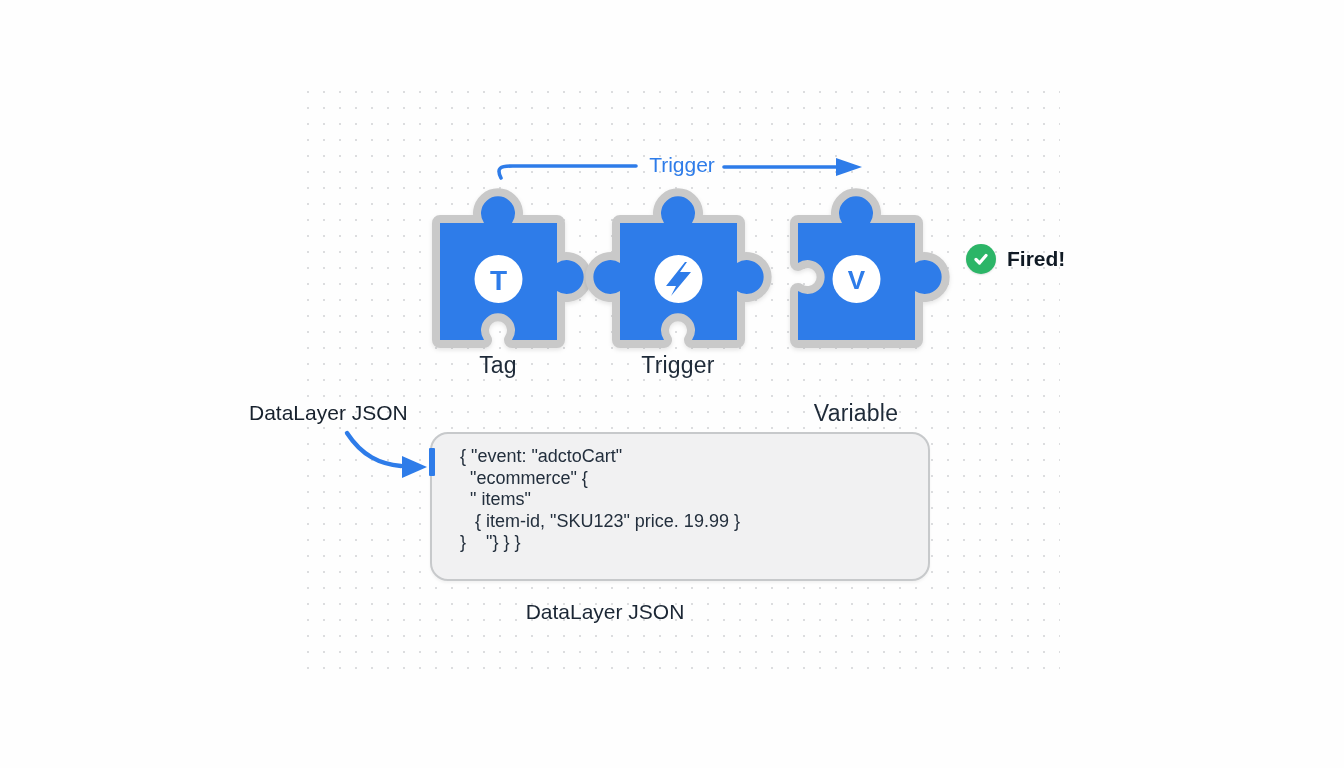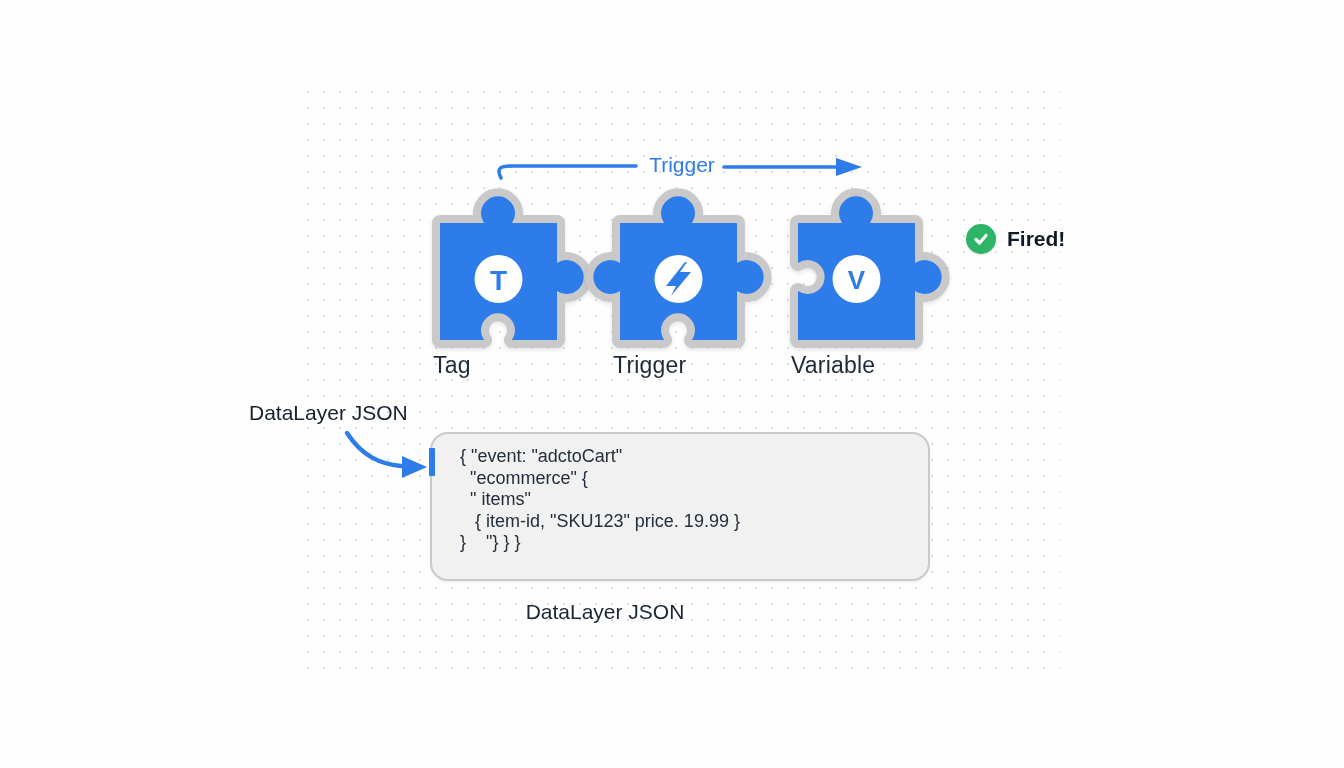--- a/index.html
+++ b/index.html
@@ -9,23 +9,23 @@
     font-family:"Liberation Sans",sans-serif;
   }
   .dotgrid{
     position:absolute;left:300px;top:84px;width:760px;height:588px;
     background-image:radial-gradient(circle,#d6d7d9 1.2px,rgba(255,255,255,0) 1.4px);
     background-size:16px 16px;
     opacity:.85;
   }
   .gfx{position:absolute;left:0;top:0;width:1344px;height:768px;}
   .label{position:absolute;color:#1e2a38;font-weight:normal;}
-  .piece-label{top:352px;width:130px;text-align:left;font-size:23px;letter-spacing:.2px;}
+  .piece-label{top:352px;width:130px;text-align:center;font-size:23px;letter-spacing:.2px;}
   .trigger-flow-label{left:637px;top:153px;width:90px;text-align:center;font-size:21px;color:#2e7ce9;}
-  .fired{position:absolute;left:966px;top:224px;display:flex;align-items:center;}
+  .fired{position:absolute;left:966px;top:244px;display:flex;align-items:center;}
   .fired-circle{width:30px;height:30px;border-radius:50%;background:#2cb567;display:flex;align-items:center;justify-content:center;box-shadow:0 1px 2px rgba(0,0,0,.12);}
   .fired-text{margin-left:11px;font-size:21px;font-weight:800;color:#101a24;}
   .dl-top{left:249px;top:401px;font-size:21px;color:#17212d;}
   .dl-bottom{left:505px;top:600px;width:200px;text-align:center;font-size:21px;color:#1b2634;}
   .codebox{
     position:absolute;left:430px;top:432px;width:500px;height:149px;
     background:#f1f1f2;border:2px solid #c7c9cb;border-radius:18px;
     box-sizing:border-box;box-shadow:0 2px 3px rgba(0,0,0,.05);
   }
   .codetab{position:absolute;left:-3px;top:14px;width:6px;height:28px;background:#2e7ce9;border-radius:1px;}
@@ -74,21 +74,21 @@
     <g>
       <path d="M347,433 C362,456 380,464 401,466" stroke="#2e7ce9" stroke-width="4.4" fill="none" stroke-linecap="round"></path>
       <polygon points="427,467 402,456 402,478" fill="#2e7ce9"></polygon>
     </g>
   </svg>
 
   <div class="label trigger-flow-label">Trigger</div>
 
   <div class="label piece-label" style="left:433px;">Tag</div>
   <div class="label piece-label" style="left:613px;">Trigger</div>
-  <div class="label piece-label" style="left:791px;">Variable</div>
+  <div class="label piece-label" style="left:791px;margin-top:48px;">Variable</div>
 
   <div class="fired">
     <div class="fired-circle">
       <svg width="18" height="18" viewBox="0 0 18 18">
         <polyline points="4,9.5 7.5,13 14,5.5" fill="none" stroke="#ffffff" stroke-width="3.2" stroke-linecap="round" stroke-linejoin="round"></polyline>
       </svg>
     </div>
     <div class="fired-text">Fired!</div>
   </div>
 

